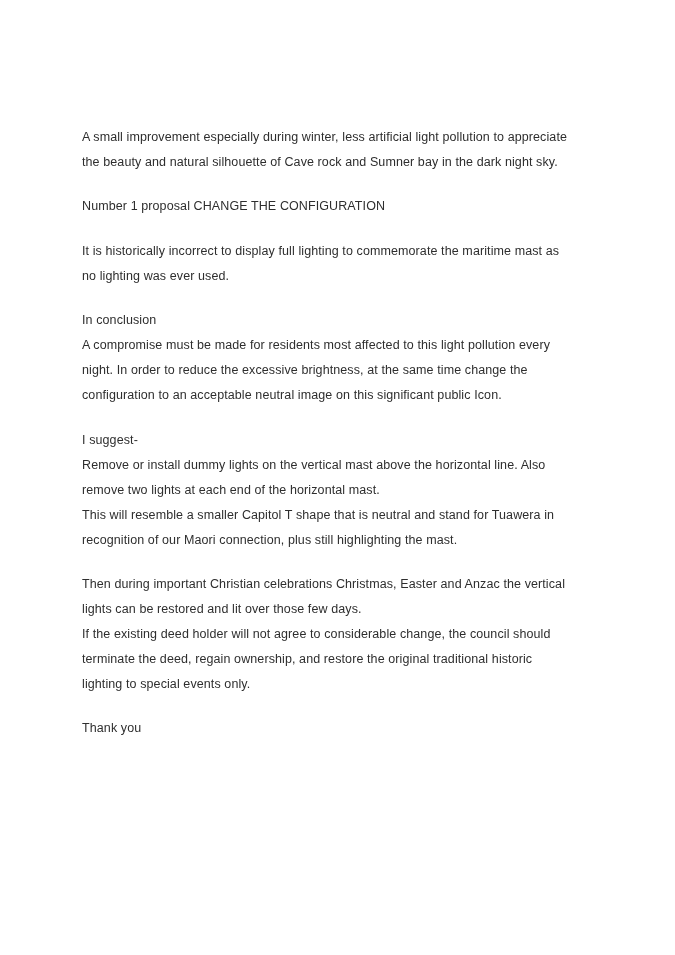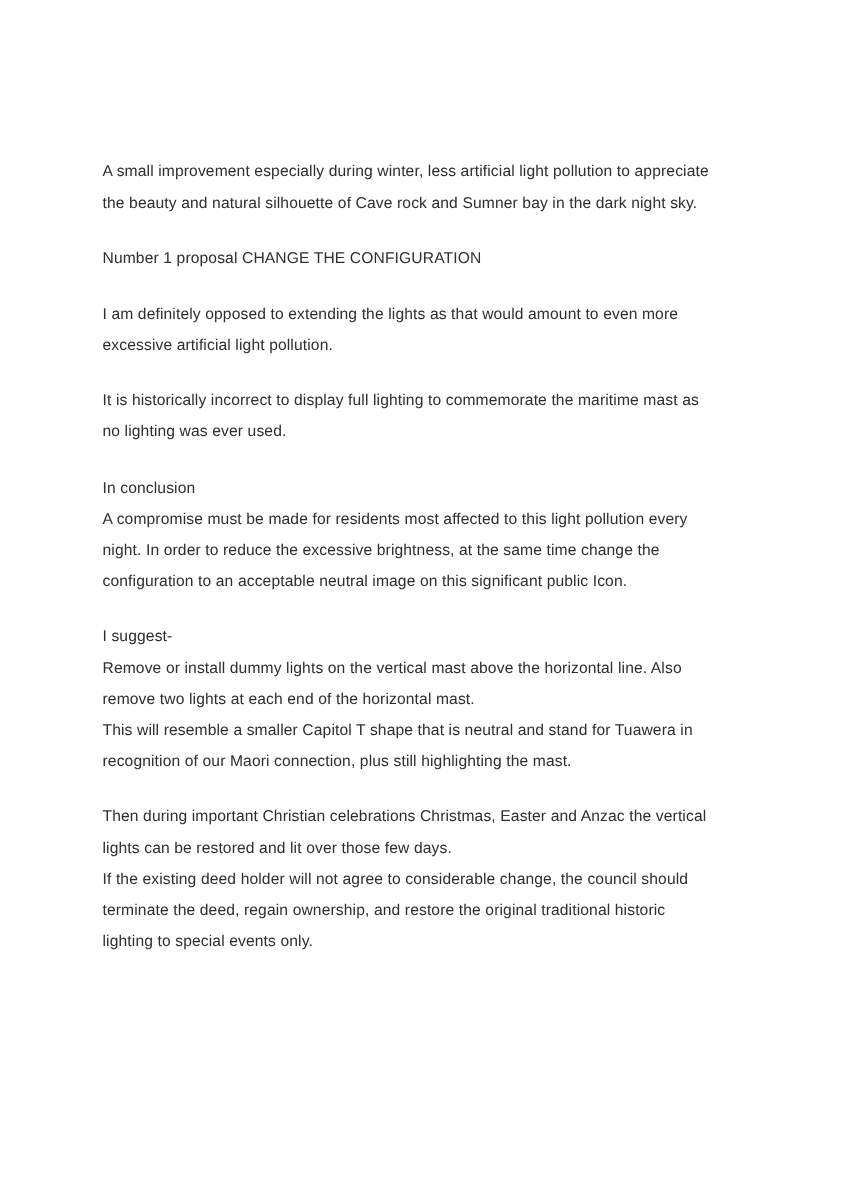--- a/index.html
+++ b/index.html
@@ -32,32 +32,31 @@
   }
 </style>
 </head>
 <body>
 
 <div class="page">
   <div class="doc-body">
     <div class="para">A small improvement especially during winter, less artificial light pollution to appreciate
 the beauty and natural silhouette of Cave rock and Sumner bay in the dark night sky.</div>
     <div class="para">Number 1 proposal CHANGE THE CONFIGURATION</div>
-    <div class="para">I am definitely opposed to extending the lights as that would amount to even more
-excessive artificial light pollution.</div>
     <div class="para">It is historically incorrect to display full lighting to commemorate the maritime mast as
 no lighting was ever used.</div>
     <div class="para">In conclusion
 A compromise must be made for residents most affected to this light pollution every
 night. In order to reduce the excessive brightness, at the same time change the
 configuration to an acceptable neutral image on this significant public Icon.</div>
     <div class="para">I suggest-
 Remove or install dummy lights on the vertical mast above the horizontal line. Also
 remove two lights at each end of the horizontal mast.
 This will resemble a smaller Capitol T shape that is neutral and stand for Tuawera in
 recognition of our Maori connection, plus still highlighting the mast.</div>
     <div class="para">Then during important Christian celebrations Christmas, Easter and Anzac the vertical
 lights can be restored and lit over those few days.
 If the existing deed holder will not agree to considerable change, the council should
 terminate the deed, regain ownership, and restore the original traditional historic
 lighting to special events only.</div>
+    <div class="para">Thank you</div>
   </div>
 </div>
 
 </body></html>

